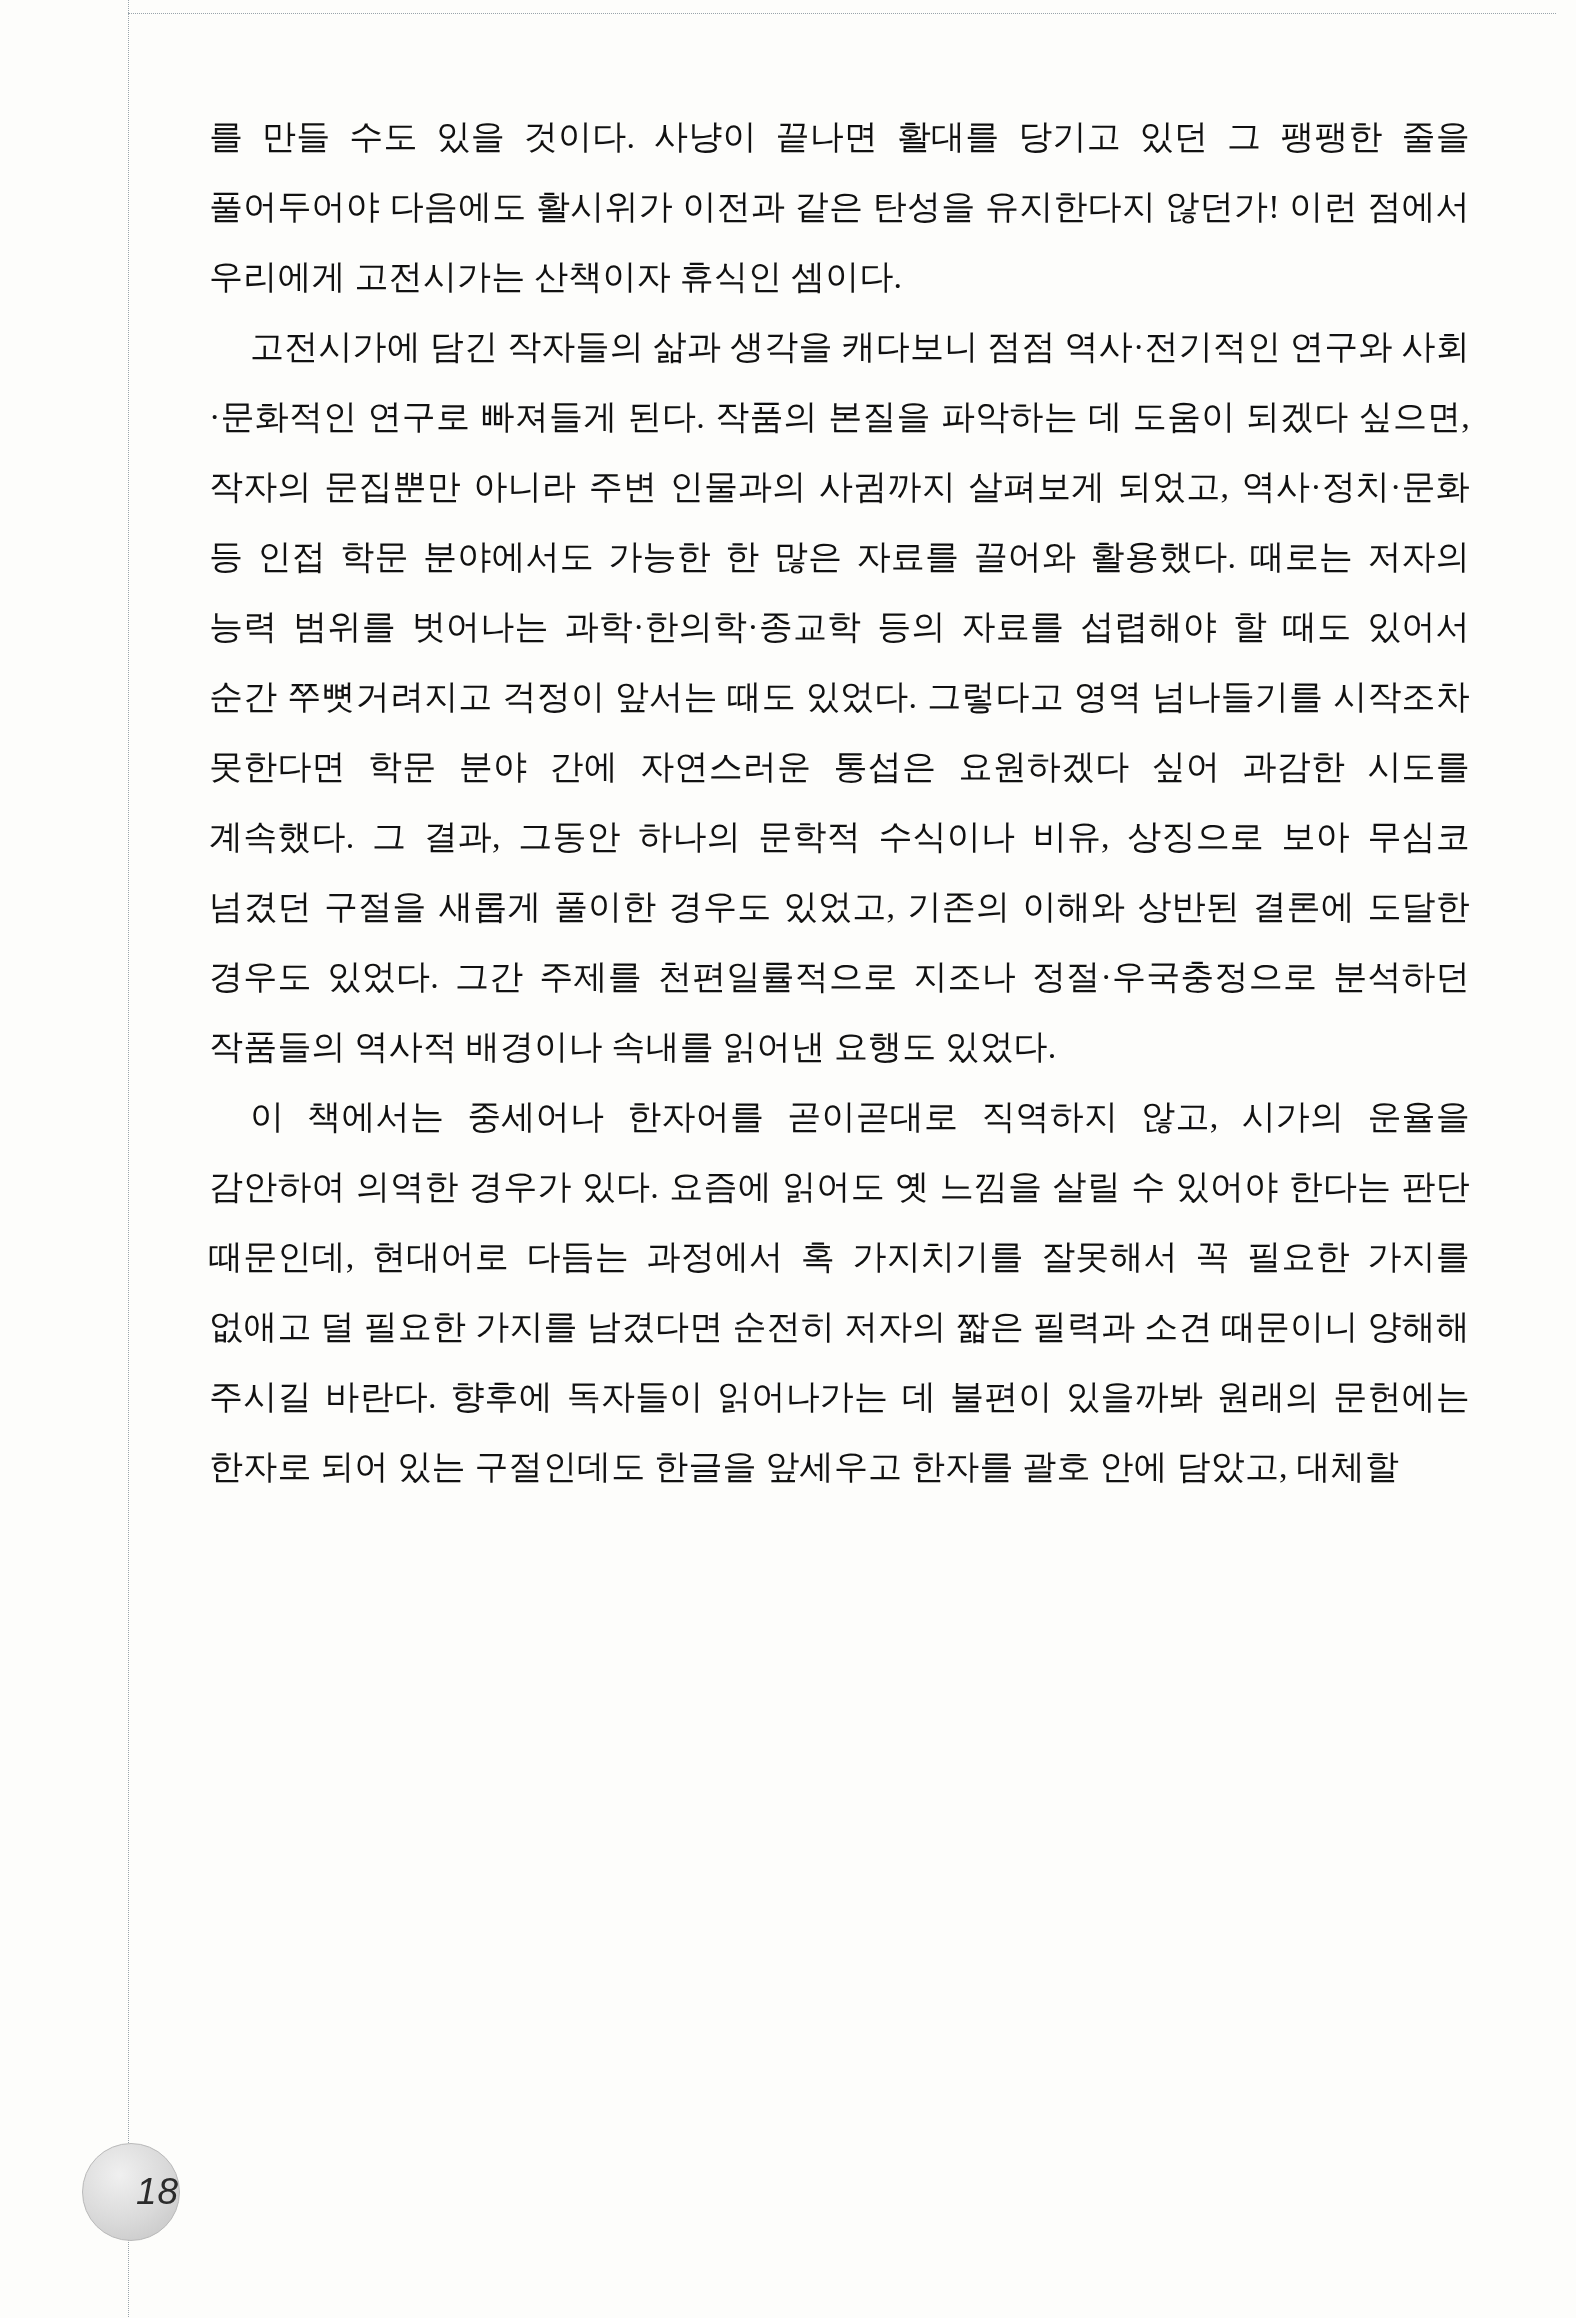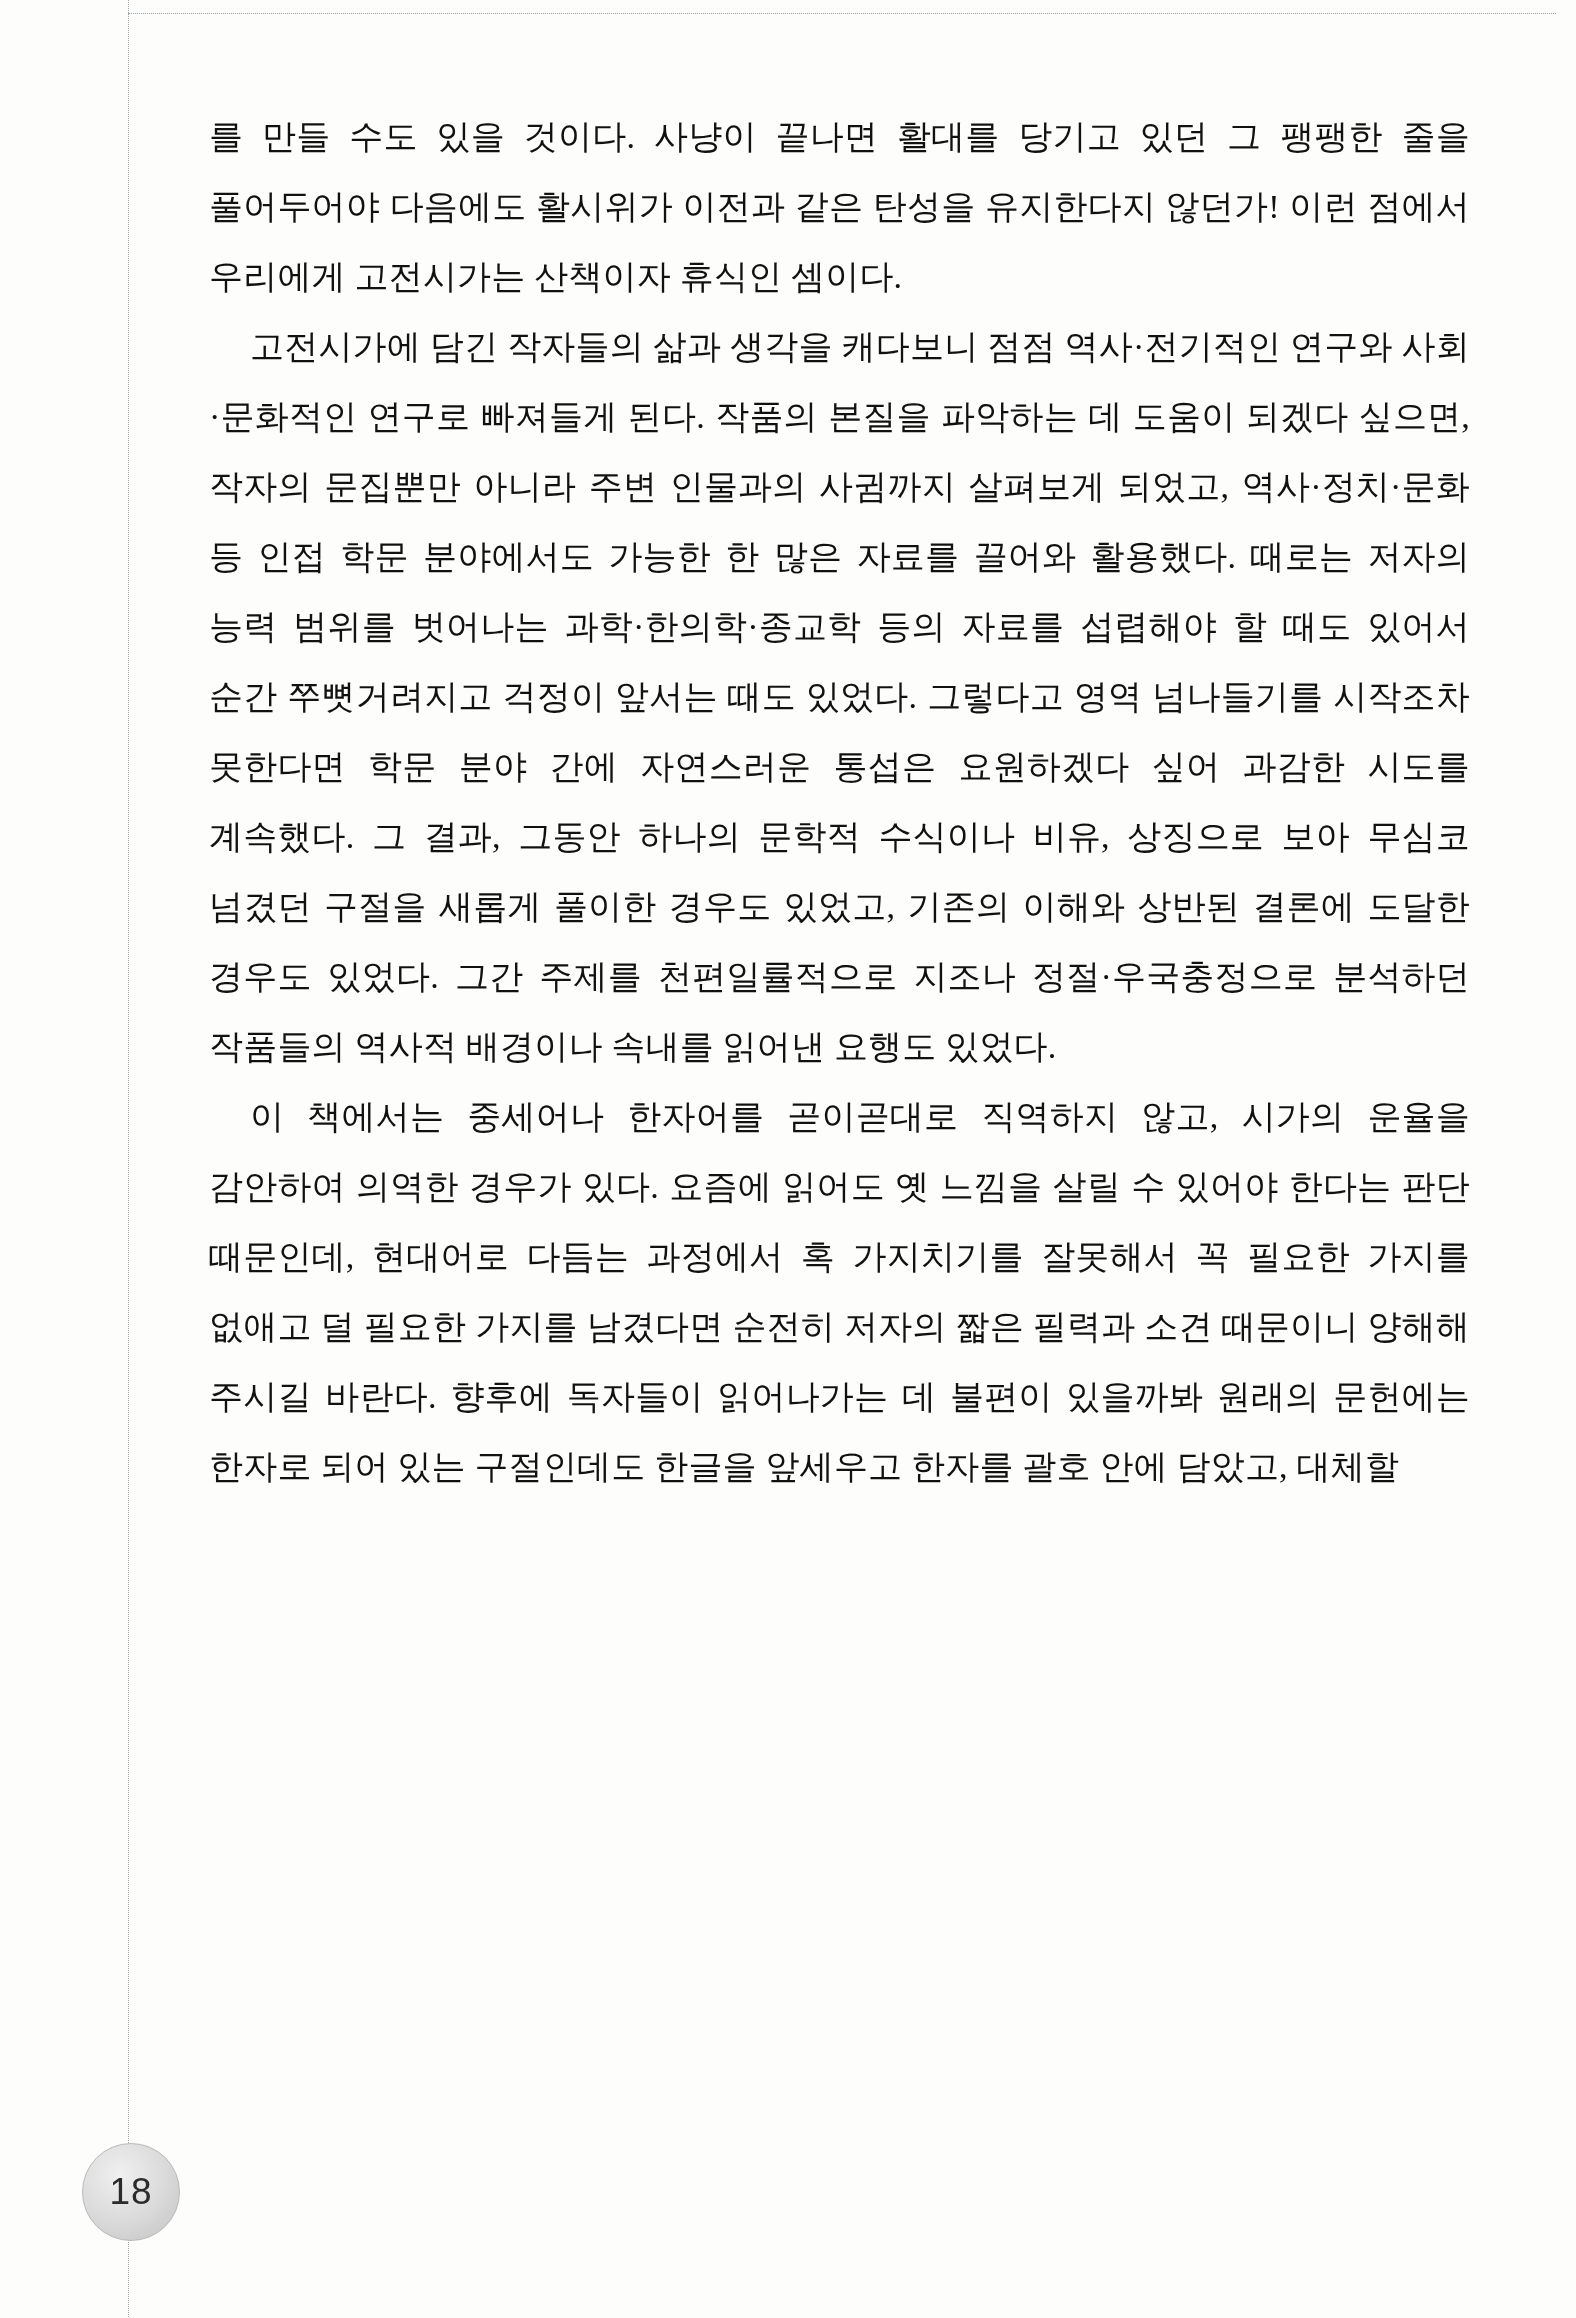--- a/index.html
+++ b/index.html
@@ -62,21 +62,22 @@
     position: absolute;
     left: 82px;
     top: 2143px;
     width: 96px;
     height: 96px;
     border-radius: 50%;
     background: radial-gradient(circle at 38% 32%, #f0f0f0 0%, #d9d9d9 55%, #c2c2c2 100%);
     border: 0.9px solid #b9b9b9;
     display: flex;
     align-items: center;
-    justify-content: center;
+    justify-content: flex-end;
+    font-style: italic;
   }
   .folio span {
     font-family: "Liberation Sans", sans-serif;
     font-size: 37px;
     color: #2b2b2b;
     letter-spacing: 0.9px;
   }
 </style>
 </head>
 <body>

